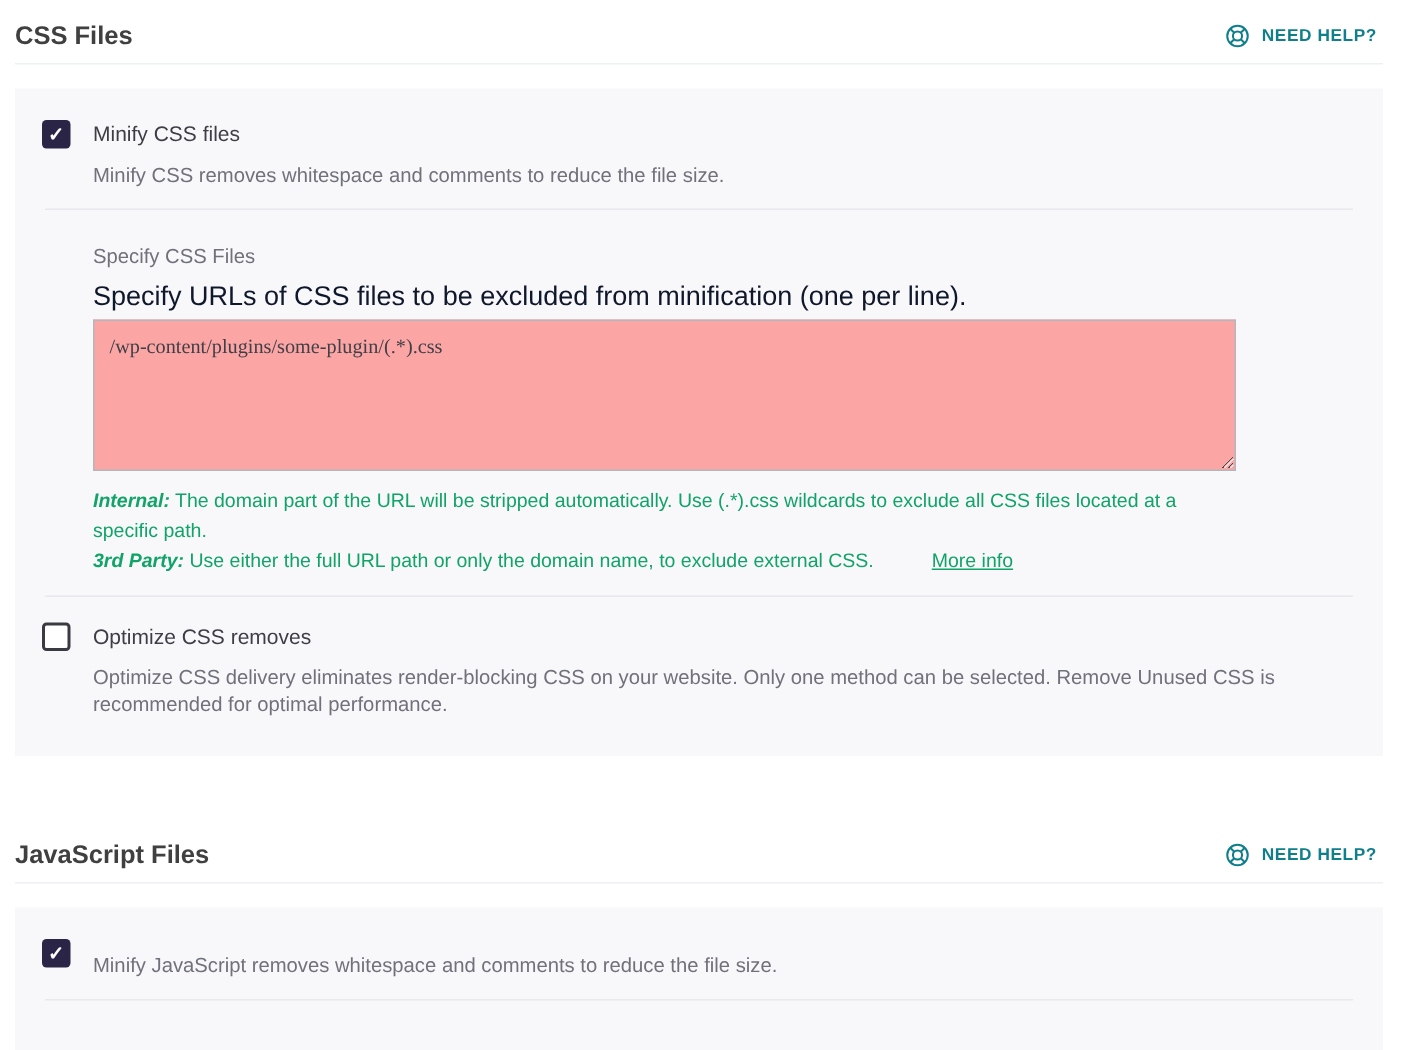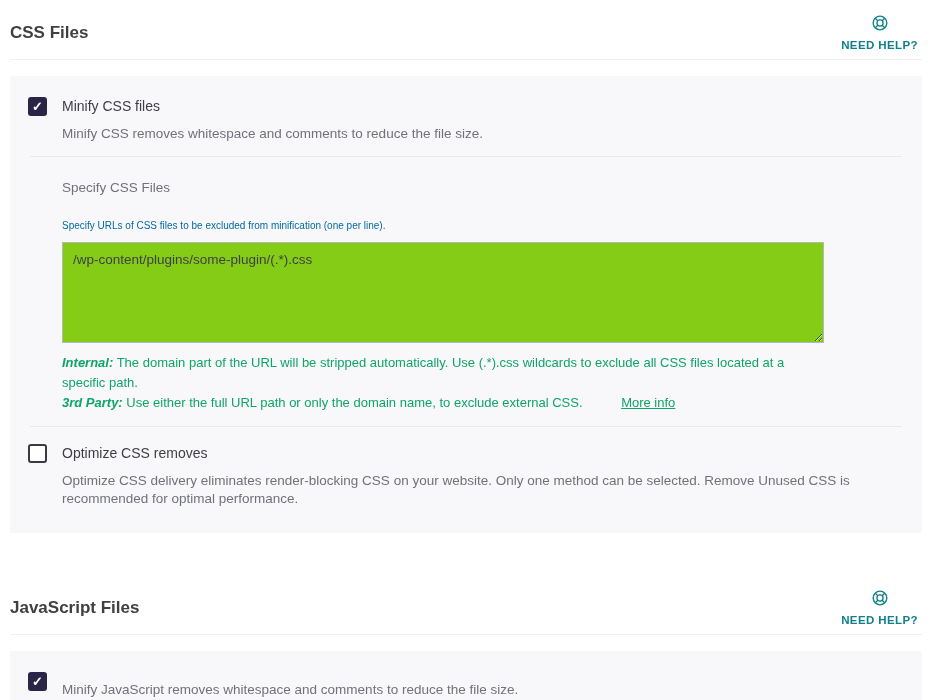--- a/index.html
+++ b/index.html
@@ -24,21 +24,20 @@
   .need-help {
     display: flex;
     align-items: center;
     gap: 7px;
     color: #0f7f8b;
     font-size: 11.5px;
     font-weight: 700;
     letter-spacing: 0.4px;
     text-decoration: none;
     cursor: pointer;
-    flex-direction: column;
   }
   .need-help svg { display: block; }
   .header-divider {
     border: none;
     border-top: 1px solid #eef0f2;
     margin: 8px 12px 0 10px;
   }
   .panel {
     margin: 16px 12px 0 10px;
     background: #f8f8fa;
@@ -87,34 +86,34 @@
     border-top: 1px solid #e8e8ed;
     margin: 13px 0 22px 2px;
   }
   .sub-block { margin-left: 34px; }
   .sub-label {
     font-size: 13.5px;
     color: #71717b;
     line-height: 18px;
   }
   .sub-desc {
-    font-size: 10px;
-    color: #0369a1;
+    font-size: 18px;
+    color: #0f172a;
     line-height: 18px;
-    margin-top: 20px;
+    margin-top: 8px;
   }
   .excluded-textarea {
     display: block;
     margin-top: 7px;
     width: 762px;
     height: 101px;
-    background: #84cc16;
+    background: #fca5a5;
     border: 1px solid #b3b7bc;
     padding: 8px 10px;
-    font-family: Liberation Sans, sans-serif;
+    font-family: Liberation Serif, serif;
     font-size: 13.5px;
     color: #3f3f46;
     resize: both;
     outline: none;
     line-height: 17px;
   }
   .notice {
     margin-top: 10px;
     max-width: 768px;
     font-size: 13px;

